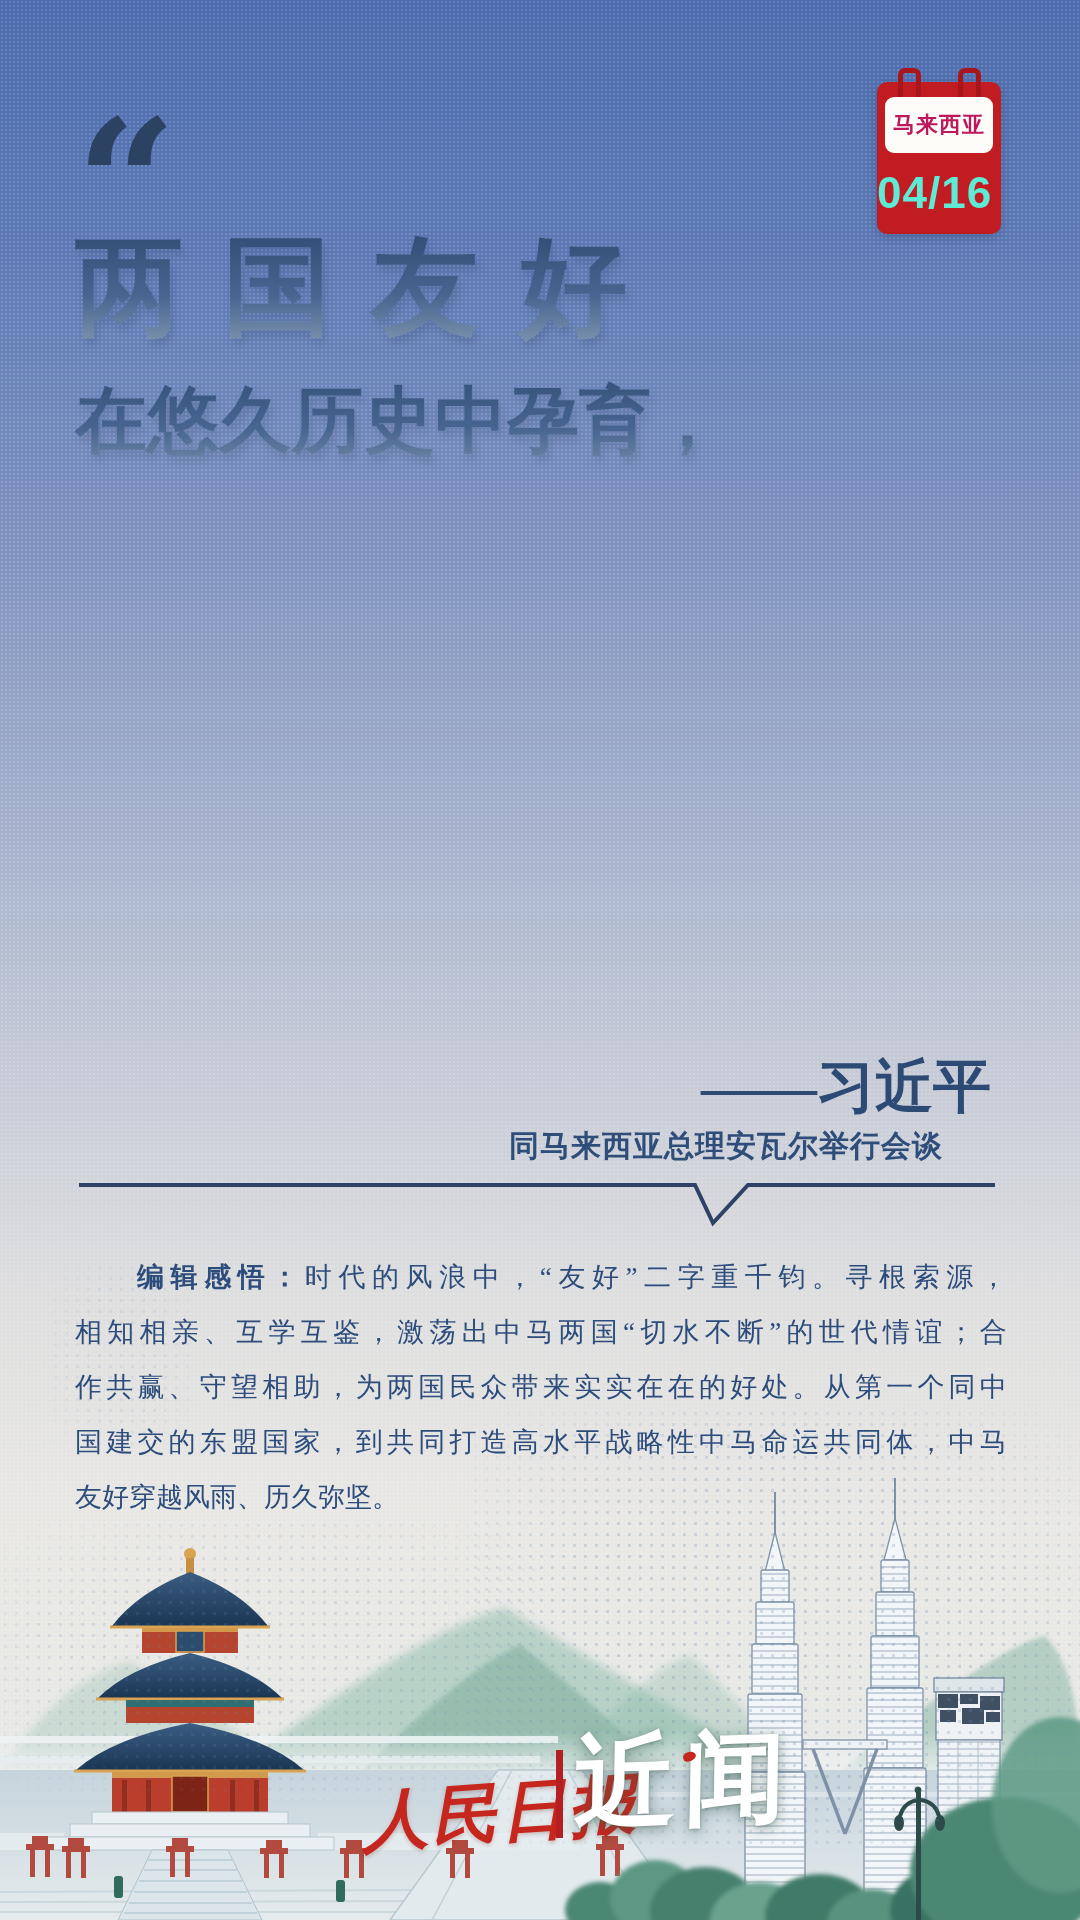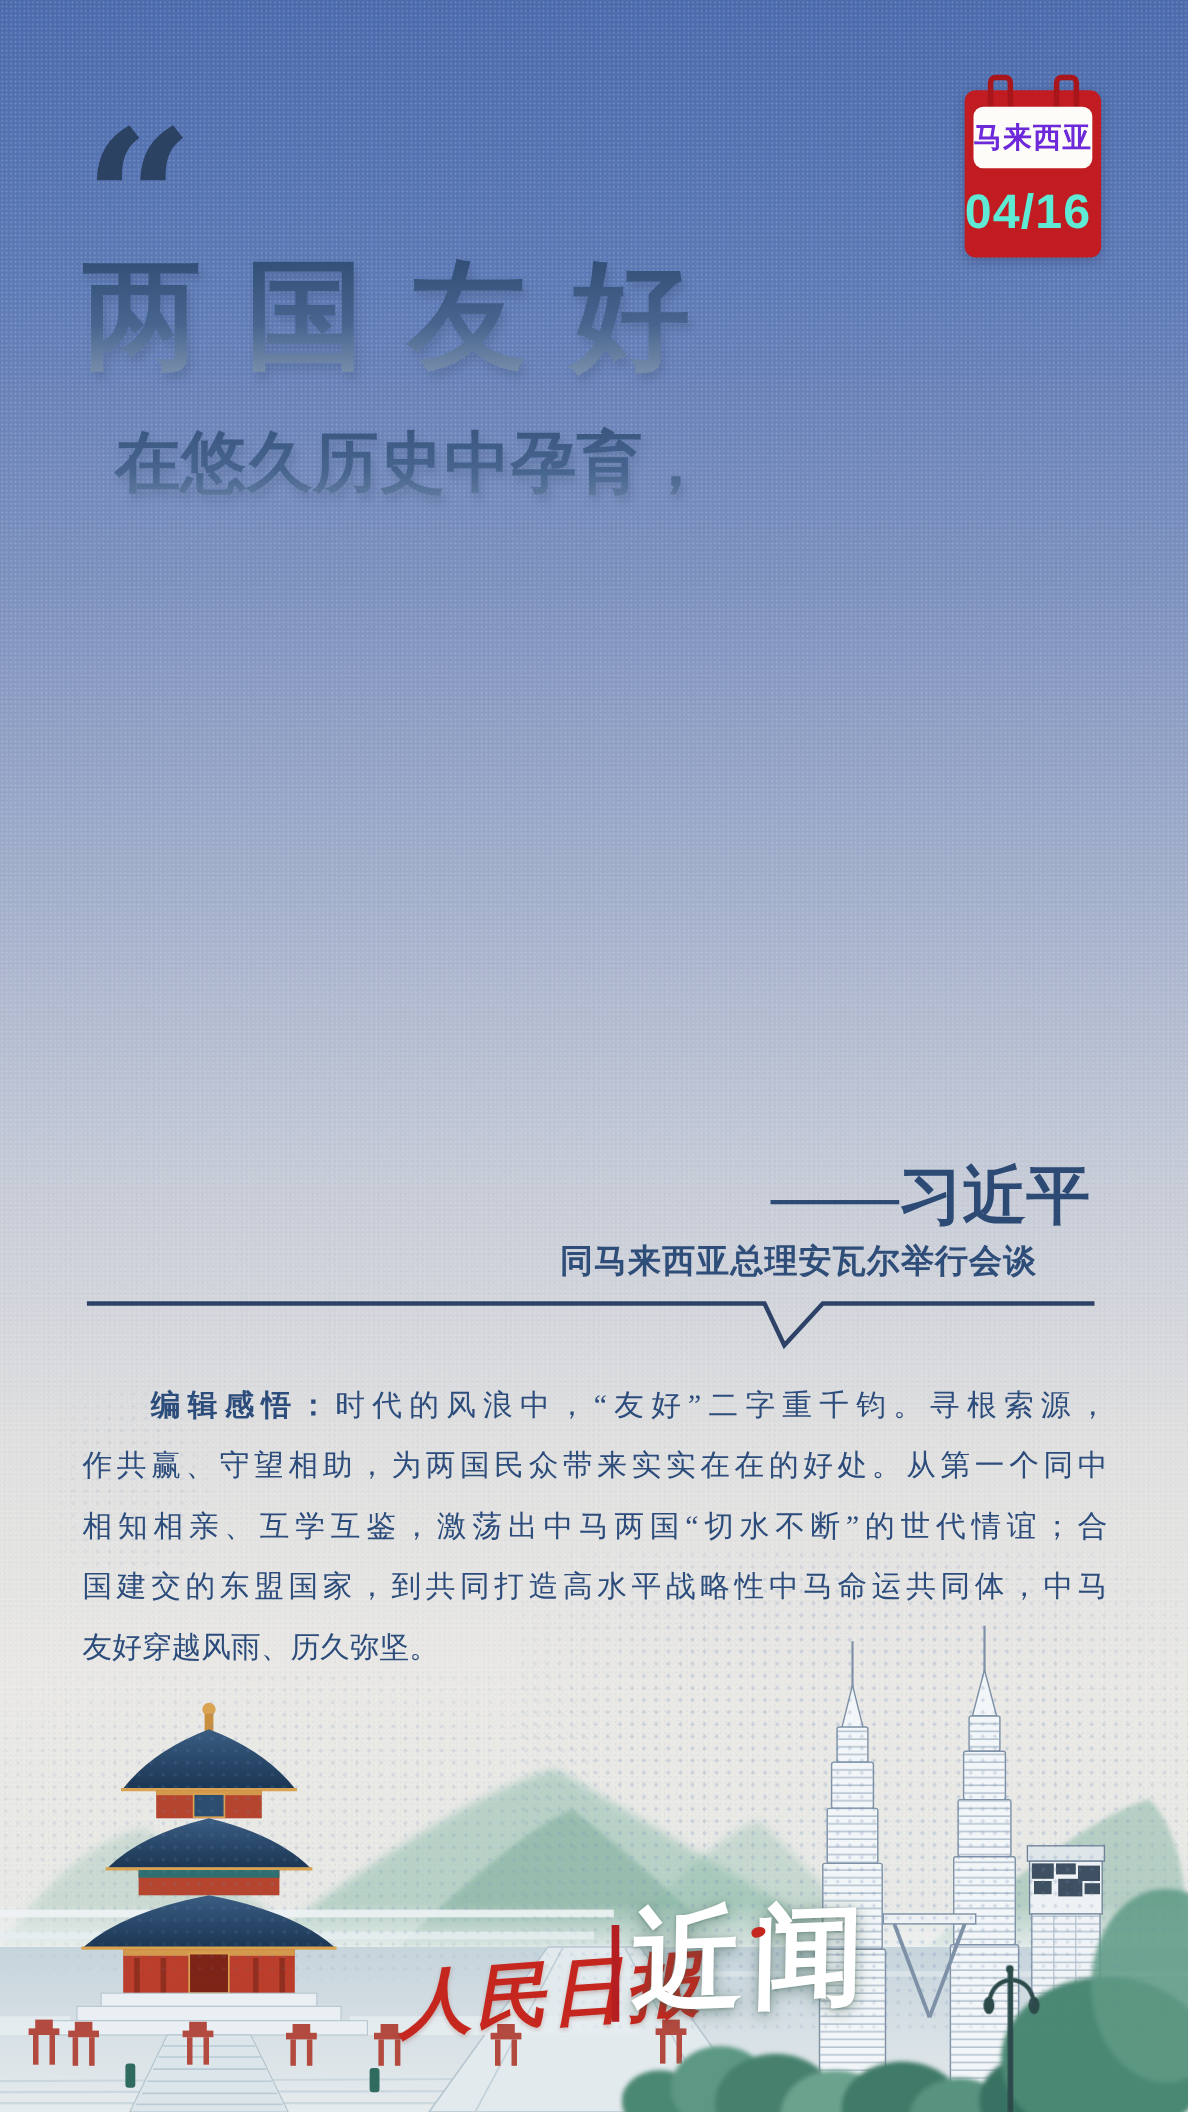--- a/index.html
+++ b/index.html
@@ -16,31 +16,31 @@
             mask-image:radial-gradient(ellipse at center,#000 50%,transparent 98%);}
   .dots-right{left:470px;top:1408px;width:610px;height:440px;opacity:.55;}
   .dots-left{left:0;top:1520px;width:540px;height:280px;opacity:.38;}
   .dots-para{left:50px;top:1262px;width:140px;height:190px;opacity:.25;}
 
   
   .badge{position:absolute;left:877px;top:82px;width:124px;height:152px;background:#c01c21;border-radius:10px;z-index:6;box-shadow:0 4px 10px rgba(30,40,80,.25);}
   .ring{position:absolute;top:-14px;width:13px;height:26px;border:5px solid #a8151a;border-radius:7px;background:transparent;}
   .ring.r1{left:21px;} .ring.r2{left:81px;}
   .badge-label{position:absolute;left:8px;top:15px;width:108px;height:56px;background:#fdfcf8;border-radius:9px;display:flex;align-items:center;justify-content:center;}
-  .badge-label span{color:#6d28d9;font-size:26px;font-weight:bold;letter-spacing:1px;}
+  .badge-label span{color:#be185d;font-size:22px;font-weight:bold;letter-spacing:1px;}
   .badge-date{position:absolute;left:0;right:0;top:86px;text-align:left;color:#5eead4;font-family:"Liberation Sans","DejaVu Sans",sans-serif;font-weight:bold;font-size:44px;letter-spacing:1px;}
 
   
   .qmark-open{position:absolute;left:76px;top:96px;z-index:5;font-family:"DejaVu Serif",serif;font-size:175px;line-height:1;color:#2b4263;font-weight:bold;}
   .qline{position:absolute;left:75px;z-index:5;font-weight:bold;white-space:nowrap;
     background:linear-gradient(180deg,#2e4a72 5%,#47658f 55%,#90a1b9 100%);
     -webkit-background-clip:text;background-clip:text;color:transparent;
     filter:drop-shadow(3px 6px 4px rgba(40,60,90,.20));}
   .qline1{top:215px;font-size:108px;letter-spacing:40px;}
-  .qline2{top:345px;font-size:60px;line-height:152px;margin-left:29px;}
+  .qline2{top:345px;font-size:72px;line-height:152px;}
   .qline3{top:497px;font-size:88px;line-height:152px;}
   .qline4{top:649px;font-size:88px;line-height:152px;}
   .qline5{top:801px;font-size:88px;line-height:152px;}
   .qmark-close{font-family:"DejaVu Serif",serif;font-size:135px;margin-left:38px;vertical-align:18px;}
 
   .attribution{position:absolute;right:89px;top:1048px;z-index:5;font-size:58px;font-weight:bold;color:#2c4a74;white-space:nowrap;}
   .occasion{position:absolute;right:137px;top:1126px;z-index:5;font-size:30px;font-weight:bold;color:#2e4d78;letter-spacing:1px;white-space:nowrap;}
   .divider{position:absolute;left:77px;top:1182px;z-index:5;}
 
   
@@ -85,22 +85,22 @@
 
   <div class="attribution">——习近平</div>
   <div class="occasion">同马来西亚总理安瓦尔举行会谈</div>
 
   <svg class="divider" width="922" height="46" viewBox="0 0 922 46">
     <polyline points="2,3 618,3 636,41 671,3 918,3" fill="none" stroke="#2d4266" stroke-width="4"></polyline>
   </svg>
 
   <div class="editor">
     <div class="eline jfy" style="text-indent:62px;"><b>编辑感悟：</b><span>时代的风浪中，“友好”二字重千钧。寻根索源，</span></div>
+    <div class="eline jfy">相知相亲、互学互鉴，激荡出中马两国“切水不断”的世代情谊；合</div>
     <div class="eline jfy">作共赢、守望相助，为两国民众带来实实在在的好处。从第一个同中</div>
-    <div class="eline jfy">相知相亲、互学互鉴，激荡出中马两国“切水不断”的世代情谊；合</div>
     <div class="eline jfy">国建交的东盟国家，到共同打造高水平战略性中马命运共同体，中马</div>
     <div class="eline last">友好穿越风雨、历久弥坚。</div>
   </div>
 
   <svg class="scene" viewBox="0 0 1080 480" width="1080" height="480">
     <defs>
       <linearGradient id="roofG" x1="0" y1="0" x2="0" y2="1">
         <stop offset="0" stop-color="#3a5d82"></stop>
           <stop offset="1" stop-color="#1b3654"></stop>
       </linearGradient>

